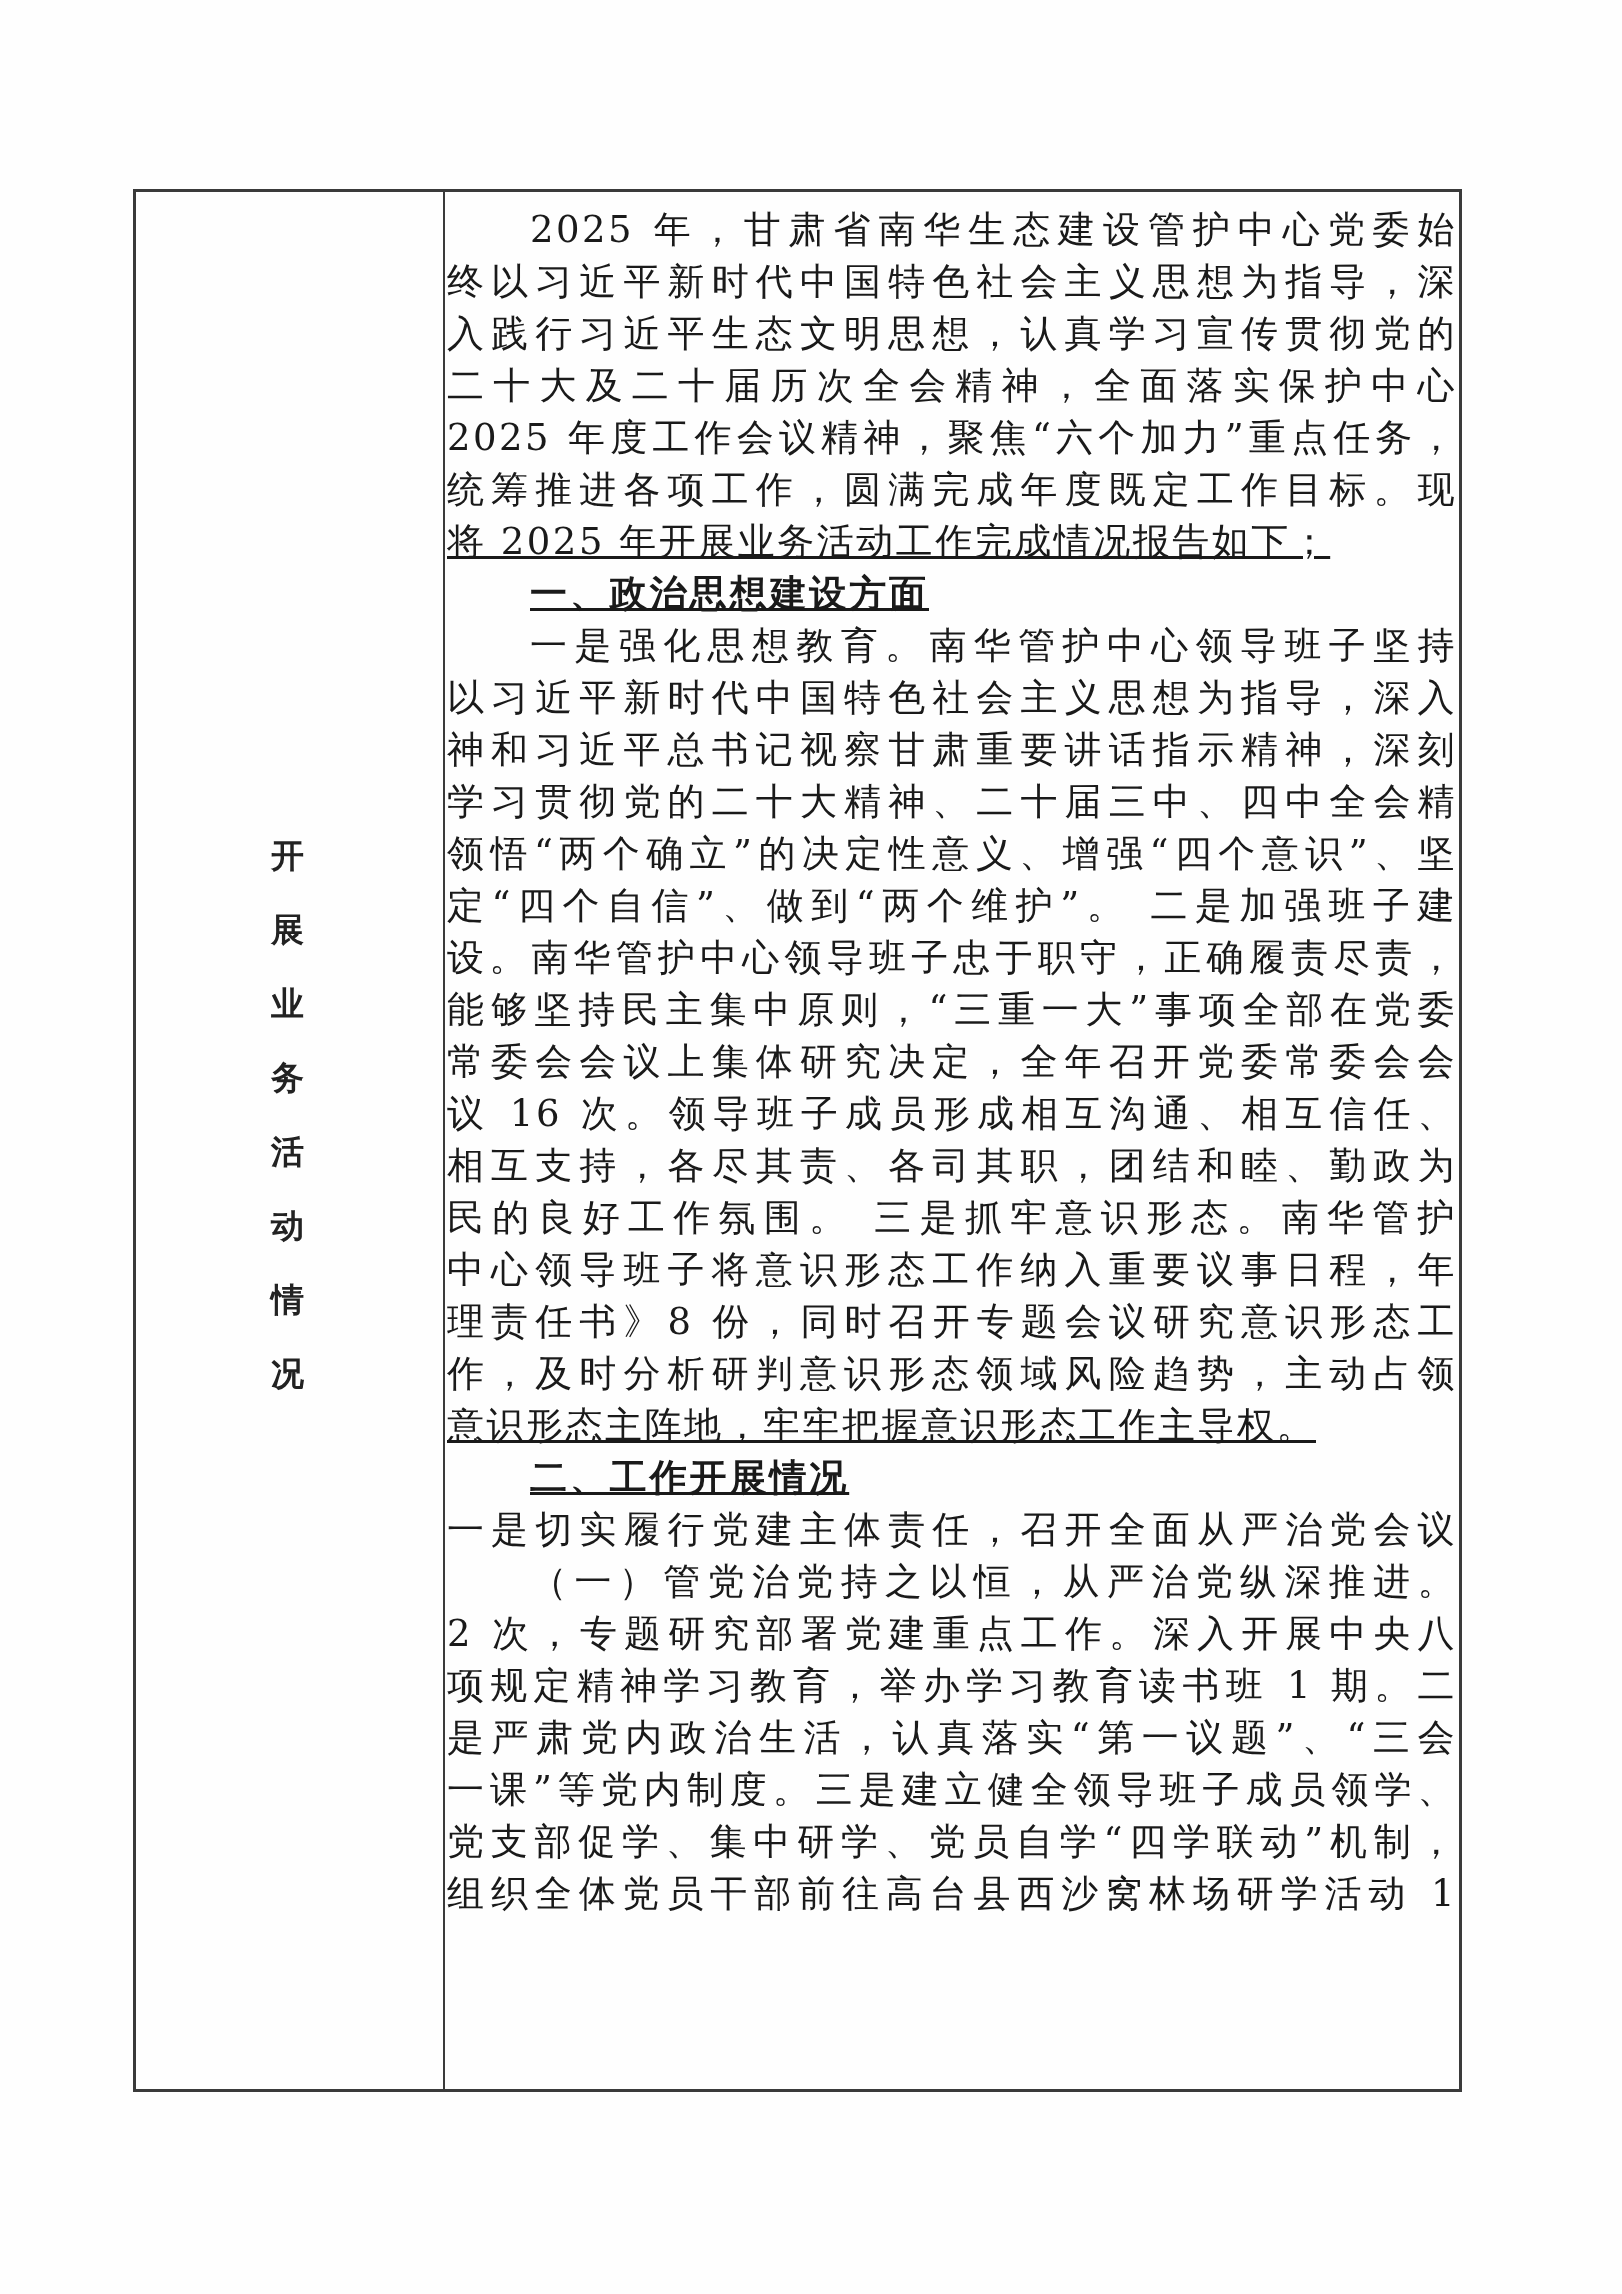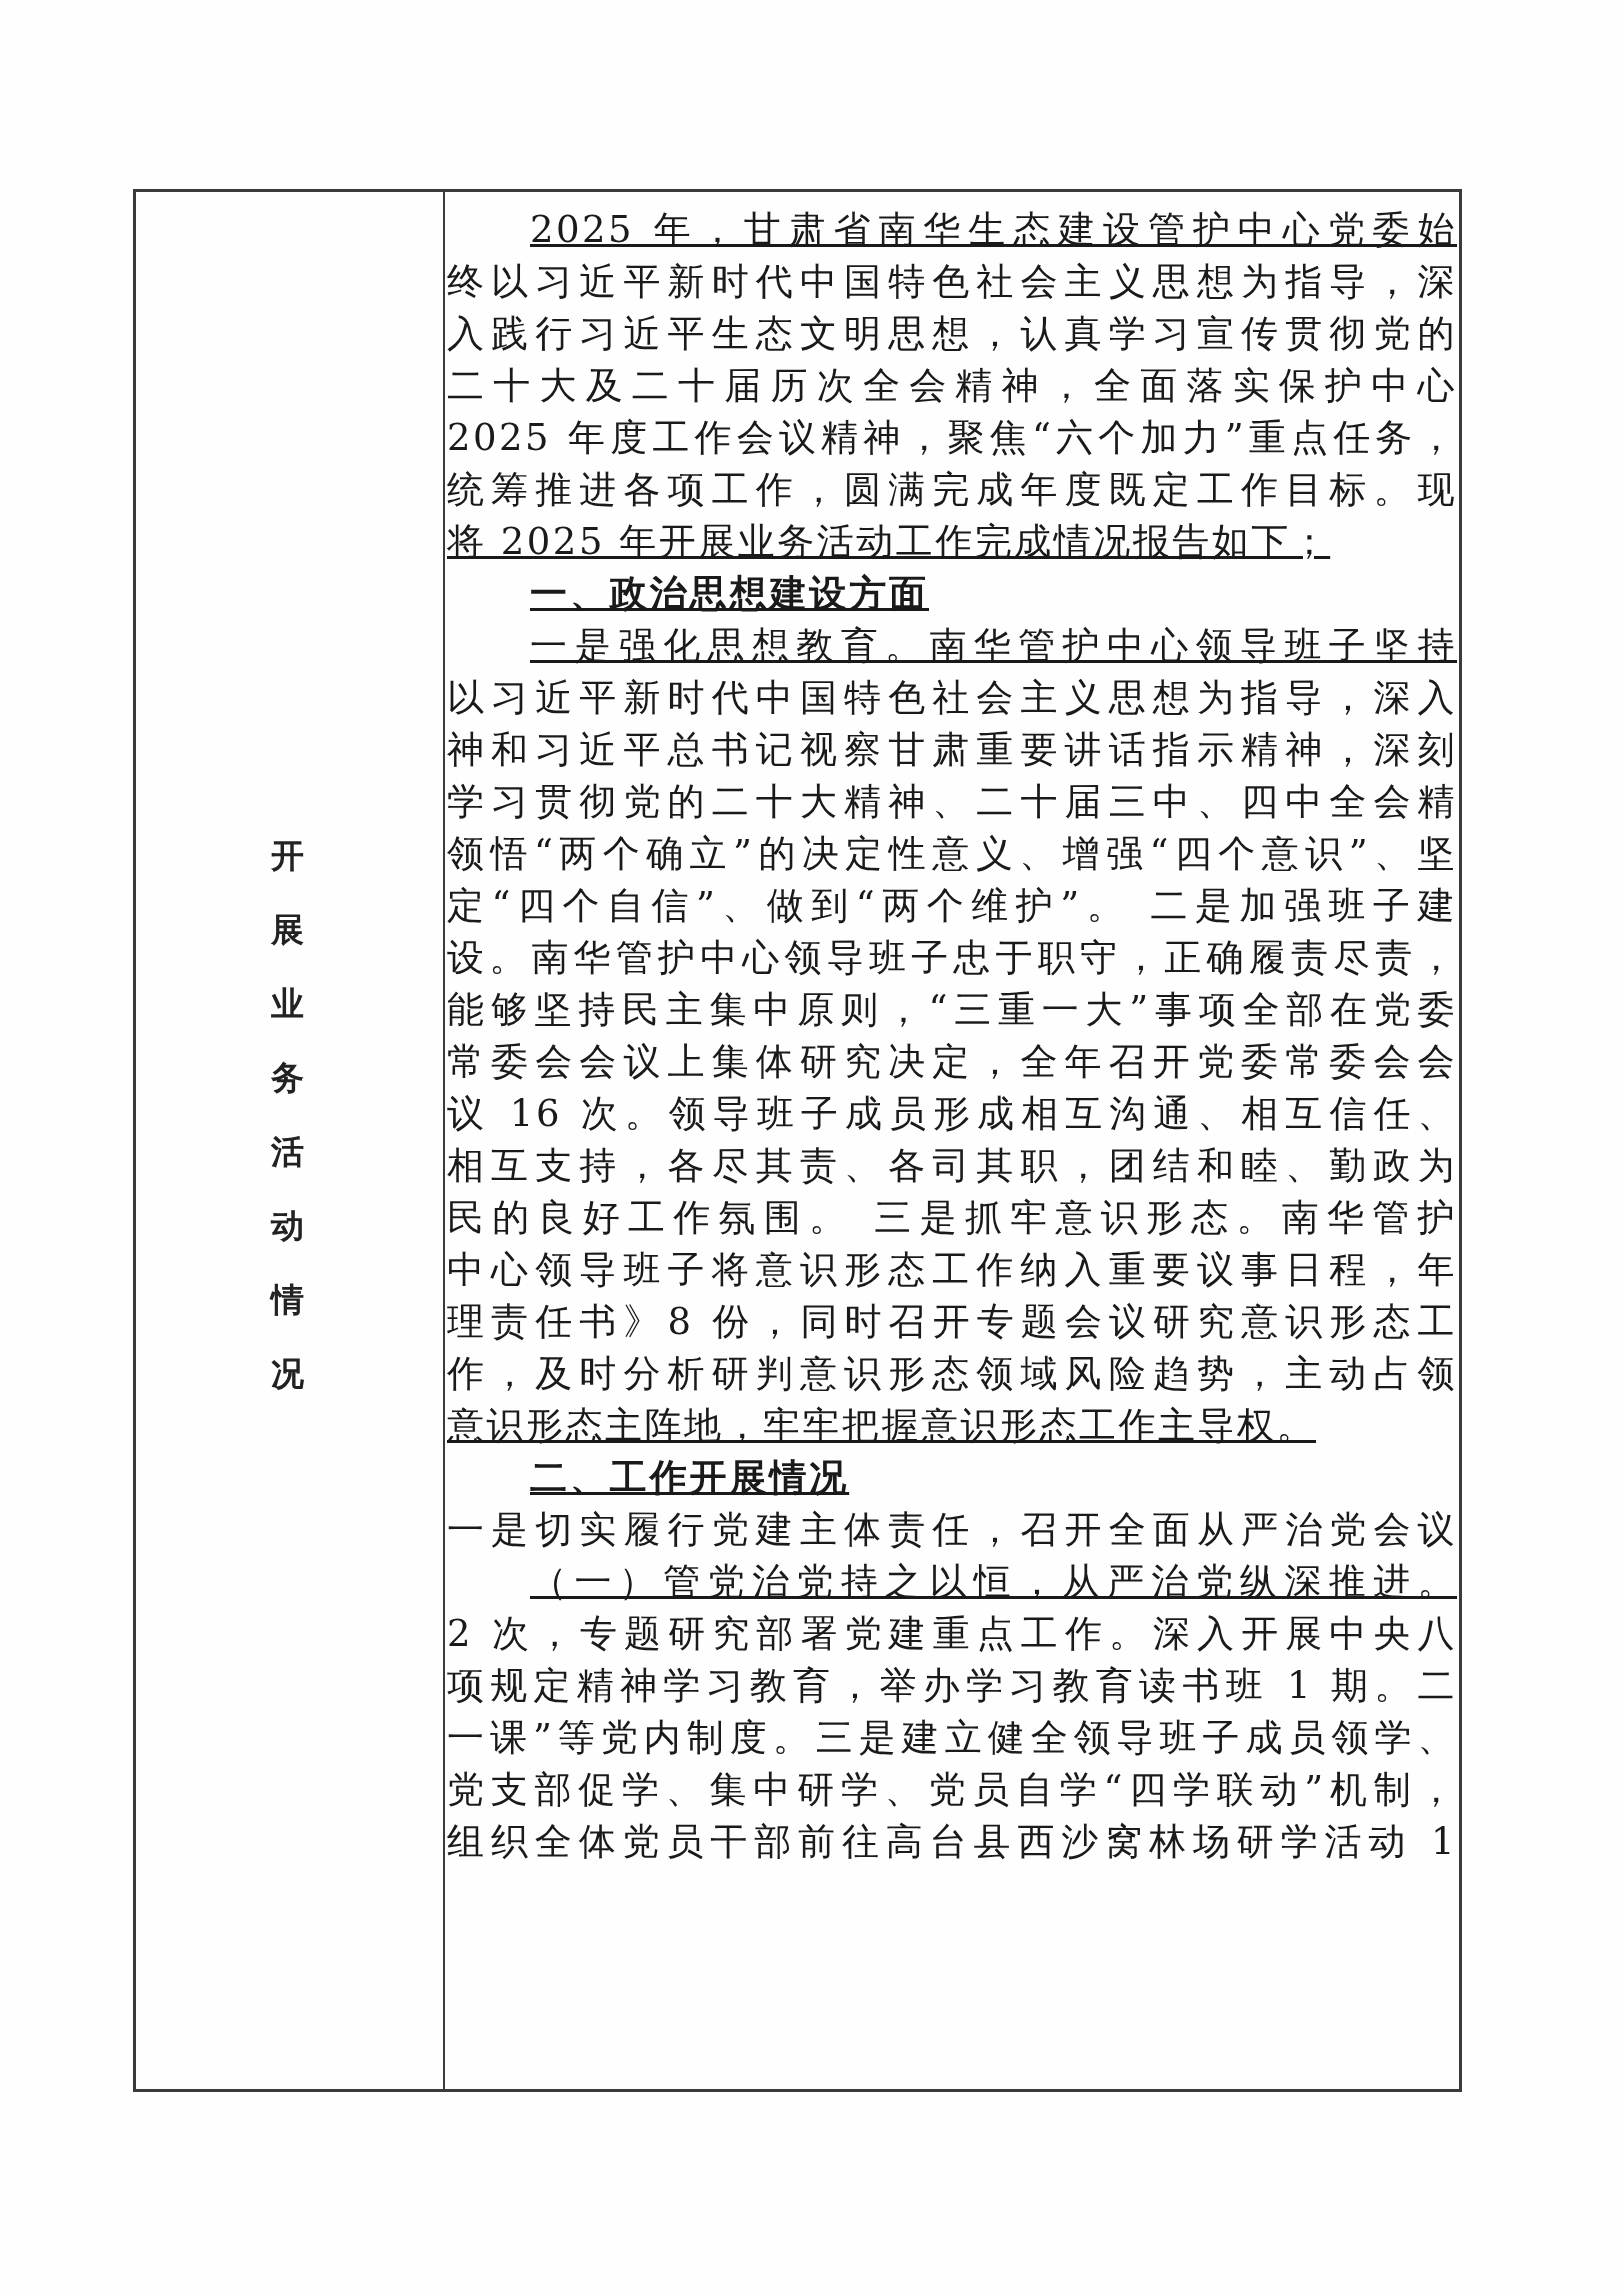--- a/index.html
+++ b/index.html
@@ -11,21 +11,21 @@
   .divider { position: absolute; left: 307px; top: 0; width: 2px; height: 100%; background: #3a3a3a; }
   .label-cell { position: absolute; left: 0; top: 0; width: 307px; height: 100%; }
   .label-col { position: absolute; left: 127px; top: 627px; width: 49px;
                font-family: "DejaVu Sans", "Liberation Sans", sans-serif; font-weight: bold;
                font-size: 33px; line-height: 74px; text-align: center; color: #222; }
   .label-col span { display: block; }
   .content-cell { position: absolute; left: 311px; top: 11.8px; width: 1010px; }
   .line { display: block; height: 52px; line-height: 52px; font-size: 37px; white-space: nowrap;
           letter-spacing: 2.5px; text-align: justify; text-align-last: justify; overflow: hidden; }
   .line.last { text-align-last: left; text-decoration: underline; }
-  .line.indent { padding-left: 83px; text-decoration: underline; }
+  .line.indent { padding-left: 83px; }
   .line.heading { font-family: "DejaVu Sans", "Liberation Sans", sans-serif; font-weight: bold;
                   text-align-last: left; padding-left: 83px; letter-spacing: 2.9px; text-decoration: underline; }
 </style>
 </head>
 <body>
 
 <div class="page">
   <div class="table">
     <div class="label-cell">
       <div class="label-col">
@@ -63,19 +63,20 @@
         <span class="line">民的良好工作氛围。 三是抓牢意识形态。南华管护</span>
         <span class="line">中心领导班子将意识形态工作纳入重要议事日程，年</span>
         <span class="line">理责任书》8 份，同时召开专题会议研究意识形态工</span>
         <span class="line">作，及时分析研判意识形态领域风险趋势，主动占领</span>
         <span class="line last">意识形态主阵地，牢牢把握意识形态工作主导权。</span>
         <span class="line heading">二、工作开展情况</span>
         <span class="line">一是切实履行党建主体责任，召开全面从严治党会议</span>
         <span class="line indent">（一）管党治党持之以恒，从严治党纵深推进。</span>
         <span class="line">2 次，专题研究部署党建重点工作。深入开展中央八</span>
         <span class="line">项规定精神学习教育，举办学习教育读书班 1 期。二</span>
+        <span class="line">是严肃党内政治生活，认真落实“第一议题”、“三会</span>
         <span class="line">一课”等党内制度。三是建立健全领导班子成员领学、</span>
         <span class="line">党支部促学、集中研学、党员自学“四学联动”机制，</span>
         <span class="line">组织全体党员干部前往高台县西沙窝林场研学活动 1</span>
       </div>
   </div>
 </div>
 
 
 </body></html>

